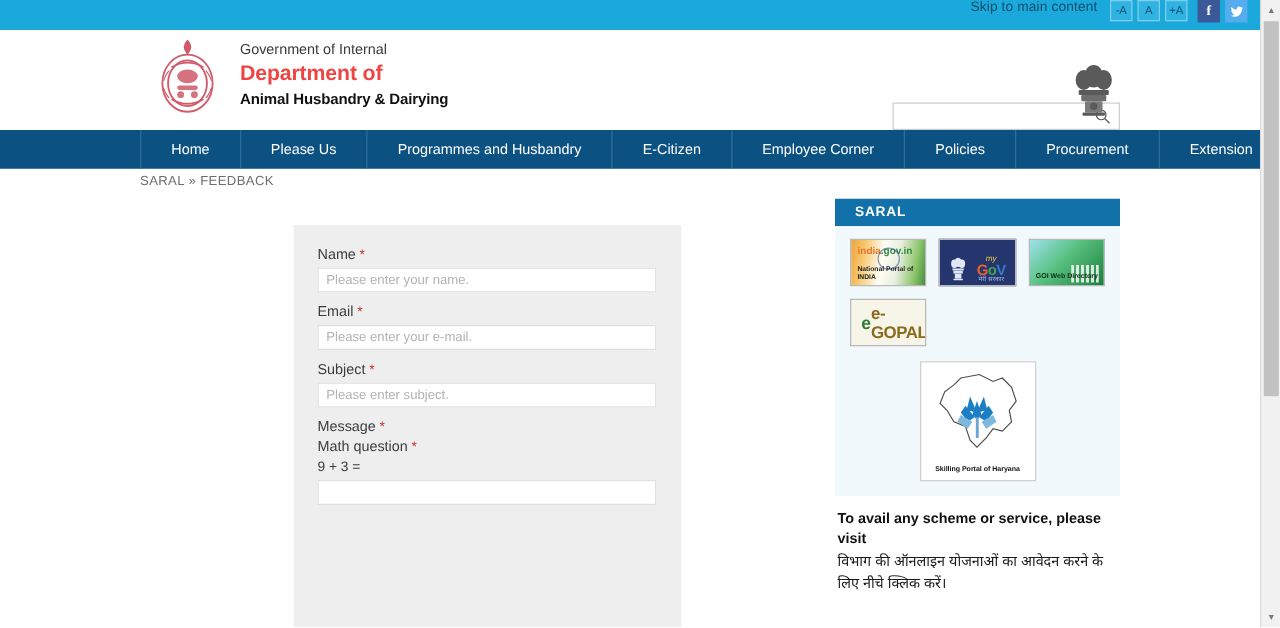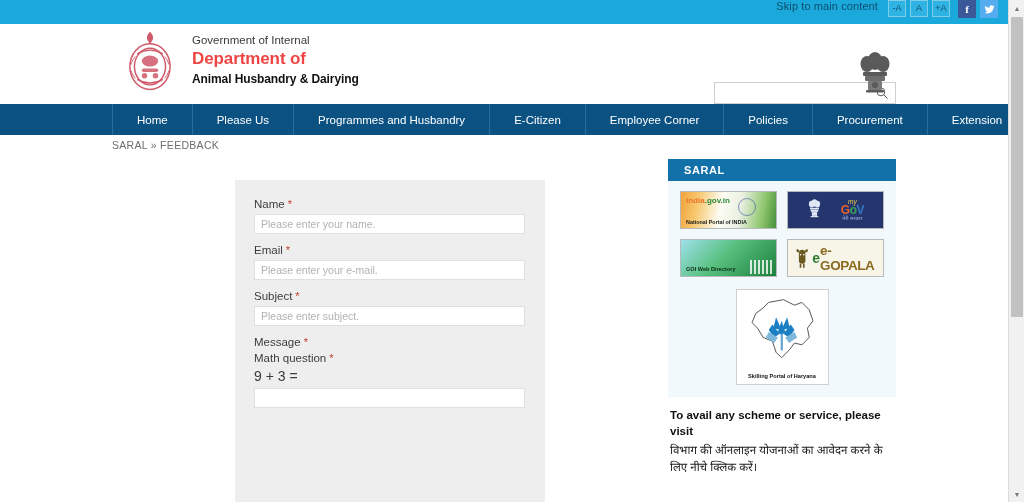--- a/index.html
+++ b/index.html
@@ -111,60 +111,60 @@
     display: block;
   }
   .fld-input::placeholder { color: #b2b2b2; }
   .fld-textarea {
     width: 271px; height: 107px; background: #fff; border: 1px solid #e0e0e0;
     font-size: 10.5px; color: #333; padding: 5px 6px; outline: none;
     font-family: "Liberation Sans", sans-serif; resize: none;
     display: block; margin-bottom: 10px;
   }
   .fld-textarea::placeholder { color: #b2b2b2; }
-  .math-q { font-size: 14px; color: #3c3c3c; margin: 2px 0 4px 0; }
+  .math-q { font-size: 11px; color: #3c3c3c; margin: 2px 0 4px 0; }
   .math-input {
     width: 271px; height: 20px; background: #fff; border: 1px solid #e0e0e0;
     outline: none; font-size: 10.5px; padding-left: 6px;
     font-family: "Liberation Sans", sans-serif; display: block; margin-bottom: 6px;
   }
 
   
   .sidebar { position: absolute; left: 668px; top: 159px; width: 228px; }
   .side-head {
     height: 22px; background: #1171a8; color: #fff; font-size: 11px;
     font-weight: bold; letter-spacing: .6px; display: flex; align-items: center;
     padding-left: 16px;
   }
   .side-body {
     background: #f2f9fd; padding: 10px 12px 12px 12px;
   }
   .banner-grid {
-    display: grid; grid-template-columns: 1fr 1fr; gap: 10px;
+    display: grid; grid-template-columns: 1fr 1fr 1fr; gap: 10px;
   }
   .banner {
     height: 38px; border: 1px solid #b9b9b9; overflow: hidden;
     position: relative; cursor: pointer; background: #fff;
   }
   
   .bn-india {
     background: linear-gradient(100deg,#f0a33a 0%,#f7c86f 18%,#fdfdf4 42%,#e8efe0 62%,#8cc46a 85%,#46903c 100%);
   }
   .bn-india .ip-top { position:absolute; left:5px; top:4px; font-size:8px; font-weight:bold; }
   .bn-india .ip-i { color:#e8762a; font-family:"Liberation Sans",sans-serif; }
   .bn-india .ip-n { color:#2d8a3c; }
   .bn-india .ip-sub {
     position:absolute; left:5px; bottom:3px; font-size:5.4px; font-weight:bold; color:#1b1b1b;
   }
   .bn-india .ip-wheel {
     position:absolute; right:20px; top:6px; width:18px; height:18px;
     border:1.2px solid #2b4a9b; border-radius:50%; opacity:.55;
   }
   
-  .bn-mygov { background: #25356e; display:flex; align-items:center; justify-content:space-evenly; }
+  .bn-mygov { background: #25356e; display:flex; align-items:flex-end; justify-content:space-evenly; }
   .bn-mygov .mg-emb { width: 15px; height: 22px; }
   .bn-mygov .mg-txt { text-align:center; line-height:8px; }
   .bn-mygov .mg-my { font-size:6.5px; color:#f4d03f; font-style:italic; }
   .bn-mygov .mg-gov { font-size:12px; font-weight:bold; letter-spacing:-.5px; }
   .bn-mygov .mg-gov .g{color:#e8612c;} .bn-mygov .mg-gov .o{color:#3aa655;}
   .bn-mygov .mg-gov .v{color:#3578c4;}
   .bn-mygov .mg-hi { font-size:5px; color:#9fb4dd; }
   
   .bn-goi { background: linear-gradient(135deg,#9fe0ea 0%,#57c07f 45%,#1d7f3c 100%); }
   .bn-goi .gd-txt {

